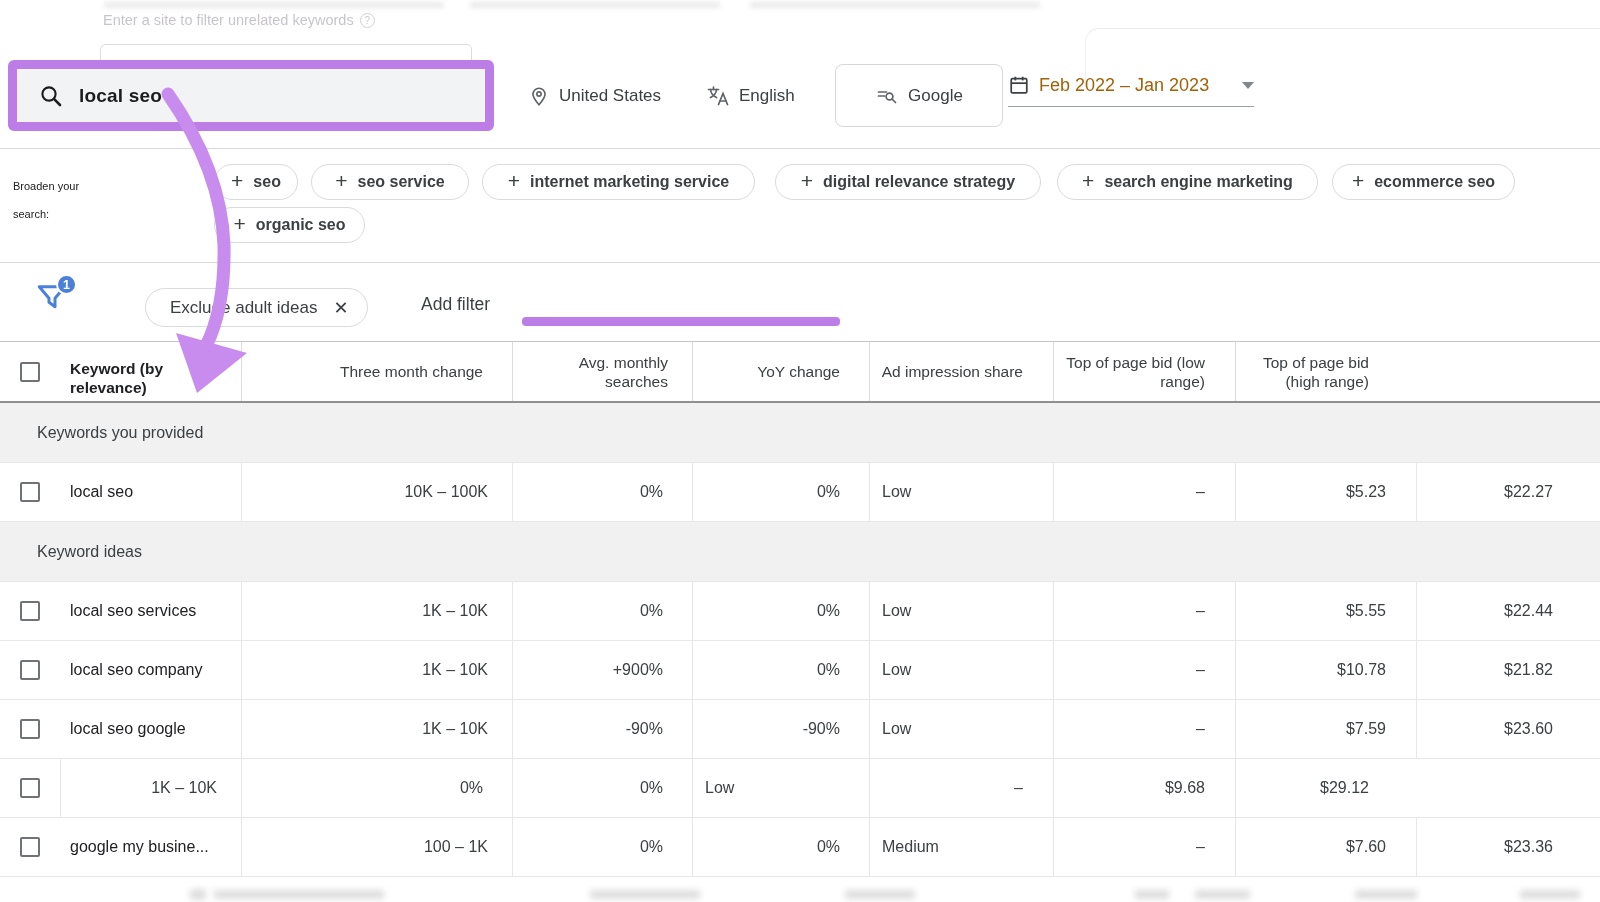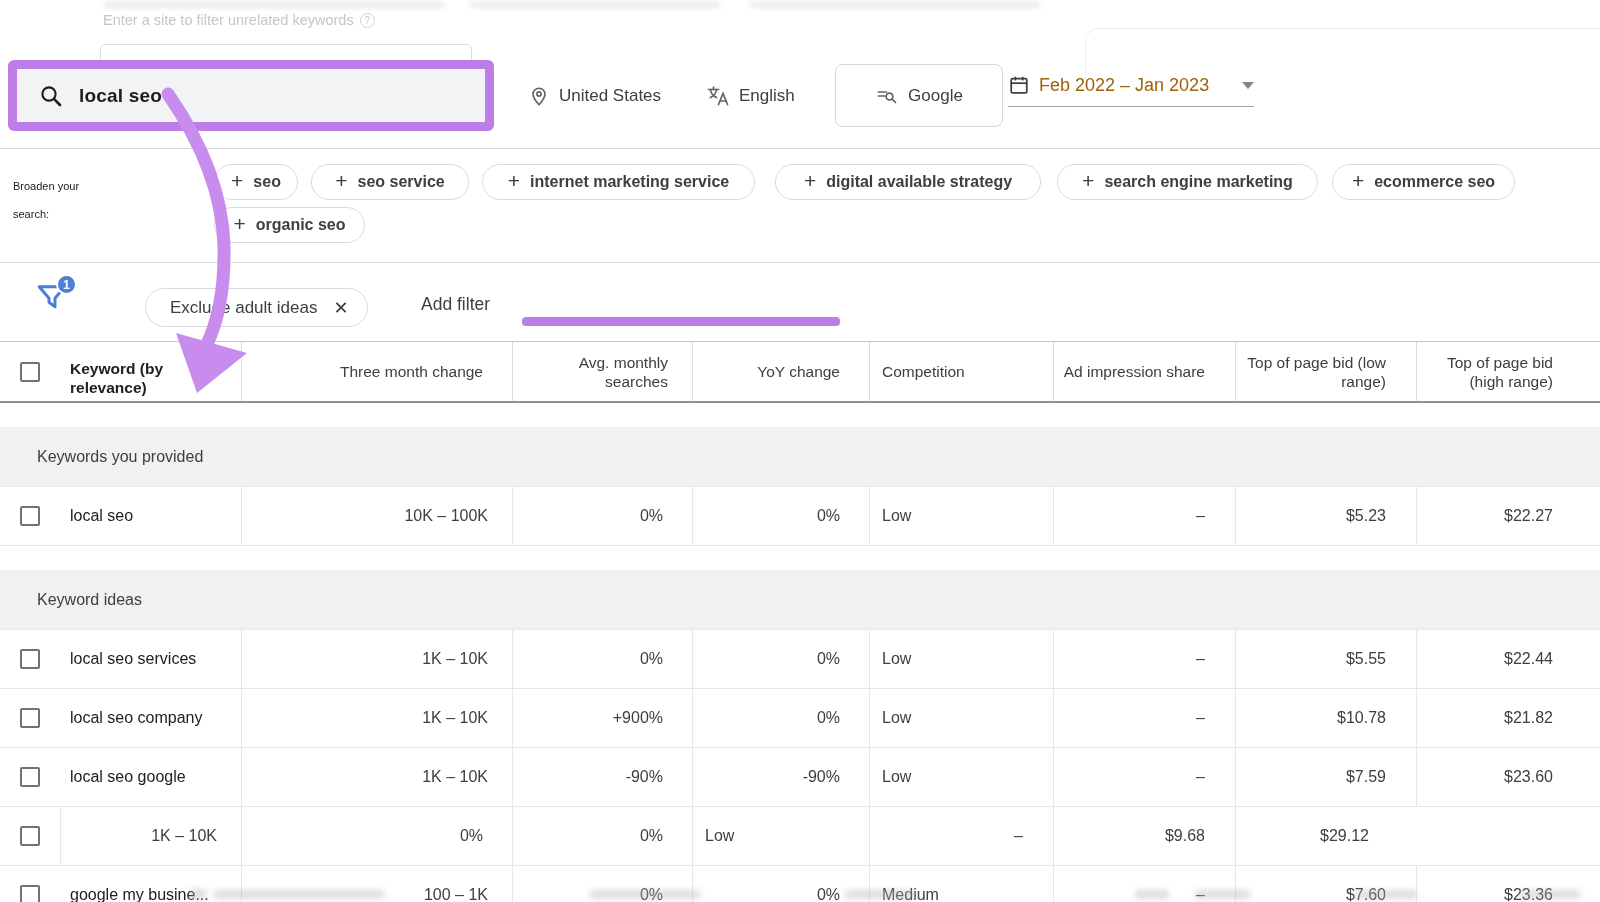--- a/index.html
+++ b/index.html
@@ -57,21 +57,21 @@
   .divl { border-left:1px solid #e7e7e7; }
   .thead .divl { border-left:1px solid #dcdcdc; }
   .num { justify-content:flex-end; text-align:right; }
   .pr-avg { padding-right:24px; } .pr-3m { padding-right:29px; } .pr-yoy { padding-right:29px; }
   .pr-ad { padding-right:30px; } .pr-low { padding-right:30px; } .pr-high { padding-right:47px; }
   .kw-cell { padding-left:10px; color:#202124; }
   .comp-cell { padding-left:12px; }
   .cb-cell { justify-content:center; }
   .checkbox { width:20px; height:20px; border:2px solid #6f7276; border-radius:2px; background:#fff; cursor:pointer; }
   .kw-head-inner { width:112px;margin-top:13px; }
-  .section-row { height:60px; background:#f1f1f2; border-bottom:1px solid #e7e7e7; display:flex; align-items:center; padding-left:37px; font-size:16px; color:#3c4043;margin-top:24px; }
+  .section-row { height:60px; background:#f1f1f2; border-bottom:1px solid #e7e7e7; display:flex; align-items:center; padding-left:37px; font-size:16px; color:#3c4043; }
 
   
   .botblur { position:absolute; background:#b5b5b5; filter:blur(3px); opacity:.45; border-radius:2px; }
 
   
   .arrow-svg { position:absolute; left:0; top:0; z-index:60; pointer-events:none; }
 </style>
 </head>
 <body>
 
@@ -159,21 +159,21 @@
   <div class="chip" style="left:311px; top:164px; width:158px;">
     <span class="plus">+</span>
     <span>seo service</span>
   </div>
   <div class="chip" style="left:482px; top:164px; width:273px;">
     <span class="plus">+</span>
     <span>internet marketing service</span>
   </div>
   <div class="chip" style="left:775px; top:164px; width:266px;">
     <span class="plus">+</span>
-    <span>digital available strategy</span>
+    <span>digital relevance strategy</span>
   </div>
   <div class="chip" style="left:1057px; top:164px; width:261px;">
     <span class="plus">+</span>
     <span>search engine marketing</span>
   </div>
   <div class="chip" style="left:1332px; top:164px; width:183px;">
     <span class="plus">+</span>
     <span>ecommerce seo</span>
   </div>
   <div class="chip" style="left:214px; top:207px; width:151px;">
@@ -201,21 +201,20 @@
     <div class="trow thead">
       <div class="cell cb-cell">
         <div class="checkbox"></div>
       </div>
       <div class="cell th kw-h kw-cell">
         <span class="kw-head-inner">Keyword (by relevance)</span>
       </div>
       <div class="cell th num divl pr-3m">Three month change</div>
       <div class="cell th num divl pr-avg">Avg. monthly searches</div>
       <div class="cell th num divl pr-yoy">YoY change</div>
-      <div class="cell th comp-cell divl">Competition</div>
       <div class="cell th num divl pr-ad">Ad impression share</div>
       <div class="cell th num divl pr-low">Top of page bid (low range)</div>
       <div class="cell th num divl pr-high">Top of page bid (high range)</div>
     </div>
 
     <div class="section-row">Keywords you provided</div>
 
     <div class="trow tdata">
       <div class="cell cb-cell">
           <div class="checkbox"></div>

